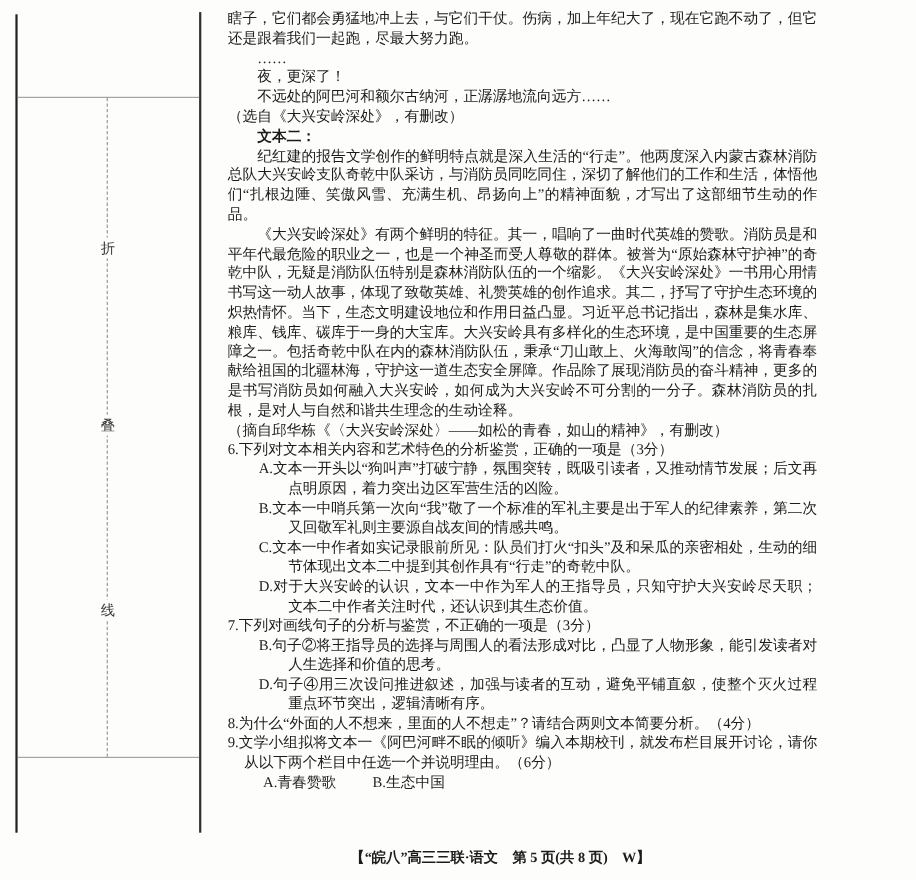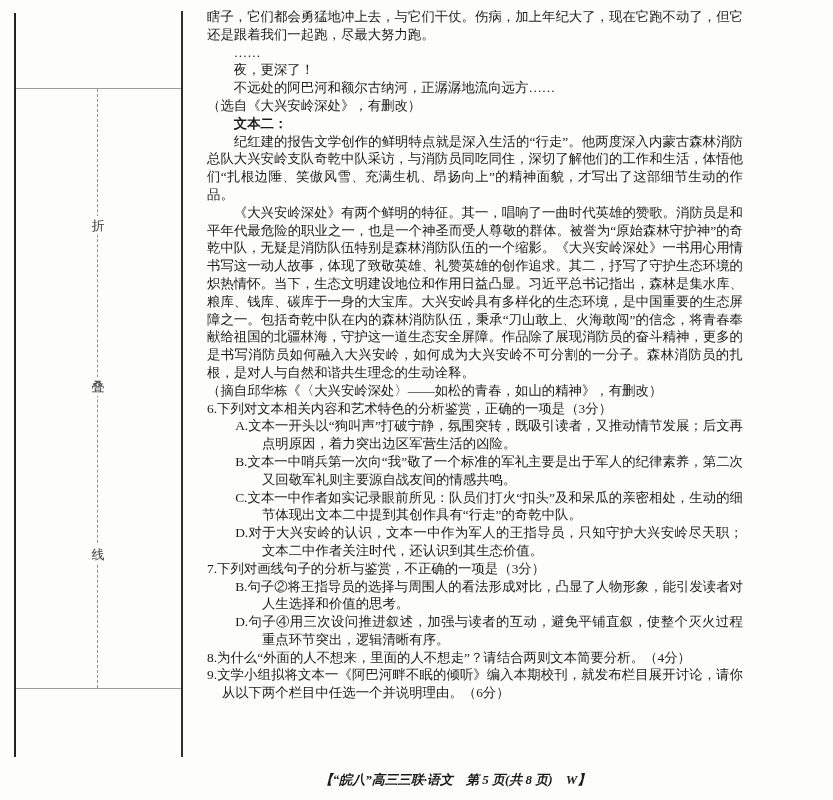--- a/index.html
+++ b/index.html
@@ -34,21 +34,21 @@
   .indent { text-indent:2em; }
   .attr { text-align:left; padding-right:4.2em; }
   .bold { font-weight:bold; }
   .question { padding-left:1.1em; text-indent:-1.1em; }
   .option { padding-left:4.1em; text-indent:-2em; }
   .choices { padding-left:2.4em; }
   .choices span { margin-right:2.2em; }
   
   .footer {
     position:absolute; left:195px; top:771px; width:520px;
-    text-align:center; font-size:13px; font-weight:bold; color:#1b1b1b;font-style:italic;
+    text-align:center; font-size:13px; font-weight:bold; color:#1b1b1b;
   }
 </style>
 </head>
 <body>
 
 <div class="page">
 
   <div class="vline outer"></div>
   <div class="vline inner"></div>
   <div class="hline top"></div>
@@ -76,17 +76,21 @@
     <div class="option">C.文本一中作者如实记录眼前所见：队员们打火“扣头”及和呆瓜的亲密相处，生动的细节体现出文本二中提到其创作具有“行走”的奇乾中队。</div>
     <div class="option">D.对于大兴安岭的认识，文本一中作为军人的王指导员，只知守护大兴安岭尽天职；文本二中作者关注时代，还认识到其生态价值。</div>
 
     <div class="question">7.下列对画线句子的分析与鉴赏，不正确的一项是（3分）</div>
     <div class="option">B.句子②将王指导员的选择与周围人的看法形成对比，凸显了人物形象，能引发读者对人生选择和价值的思考。</div>
     <div class="option">D.句子④用三次设问推进叙述，加强与读者的互动，避免平铺直叙，使整个灭火过程重点环节突出，逻辑清晰有序。</div>
 
     <div class="question">8.为什么“外面的人不想来，里面的人不想走”？请结合两则文本简要分析。（4分）</div>
 
     <div class="question">9.文学小组拟将文本一《阿巴河畔不眠的倾听》编入本期校刊，就发布栏目展开讨论，请你从以下两个栏目中任选一个并说明理由。（6分）</div>
+    <div class="choices">
+      <span>A.青春赞歌</span>
+      <span>B.生态中国</span>
+    </div>
   </div>
 
   <div class="footer">【“皖八”高三三联·语文　第 5 页(共 8 页)　W】</div>
 
 </div>
 
 </body></html>

